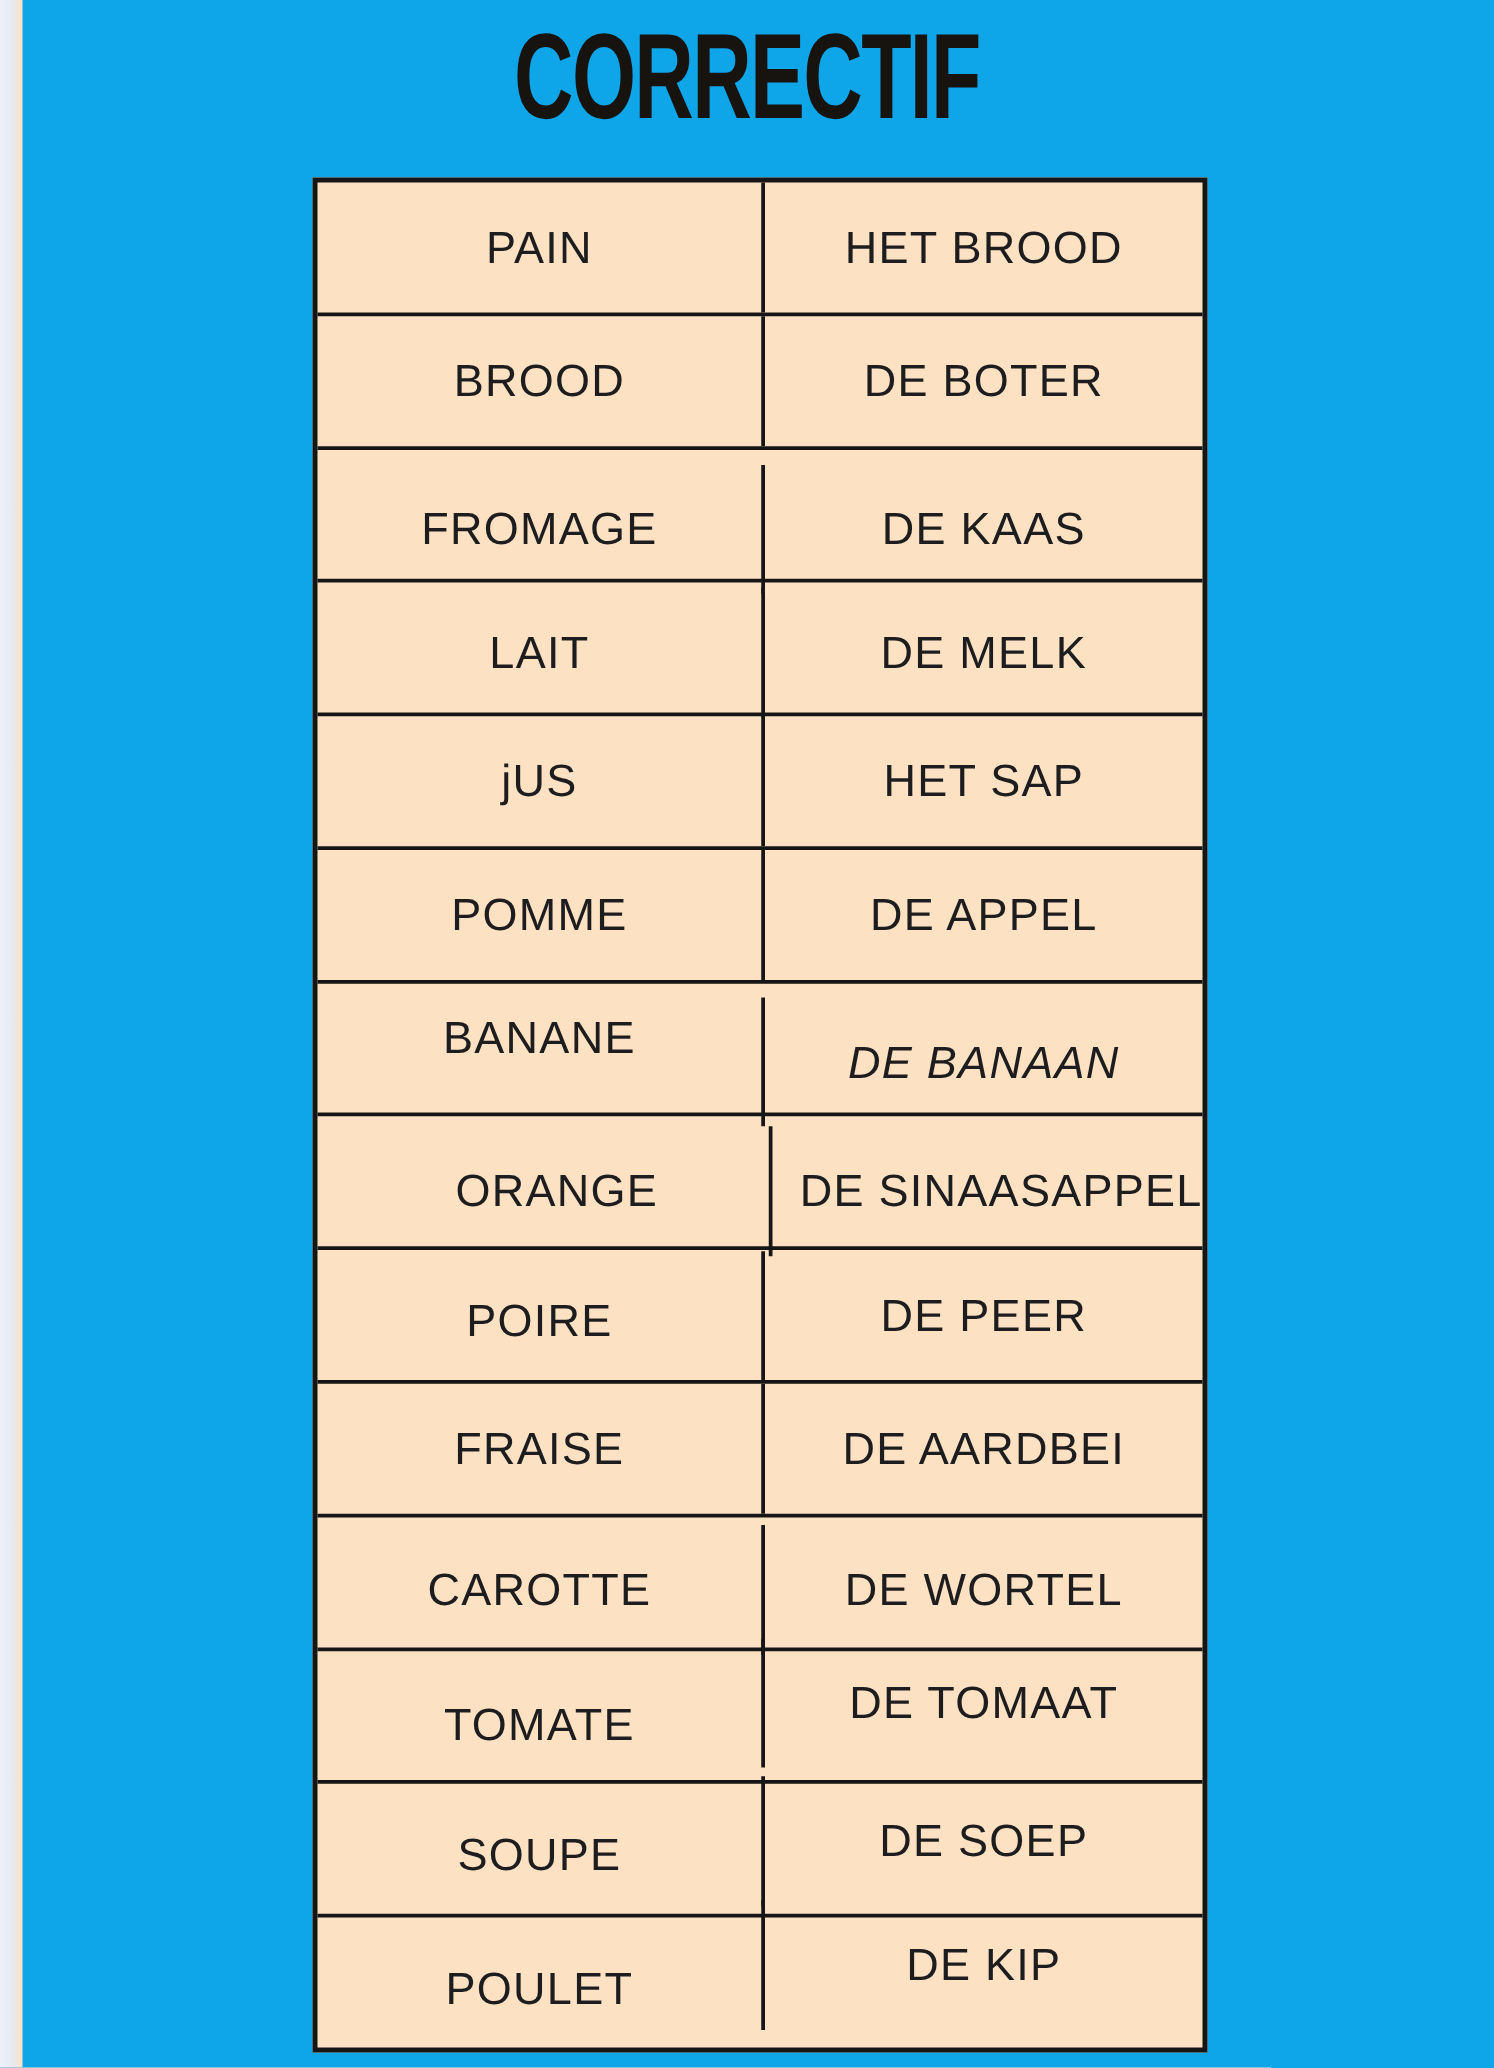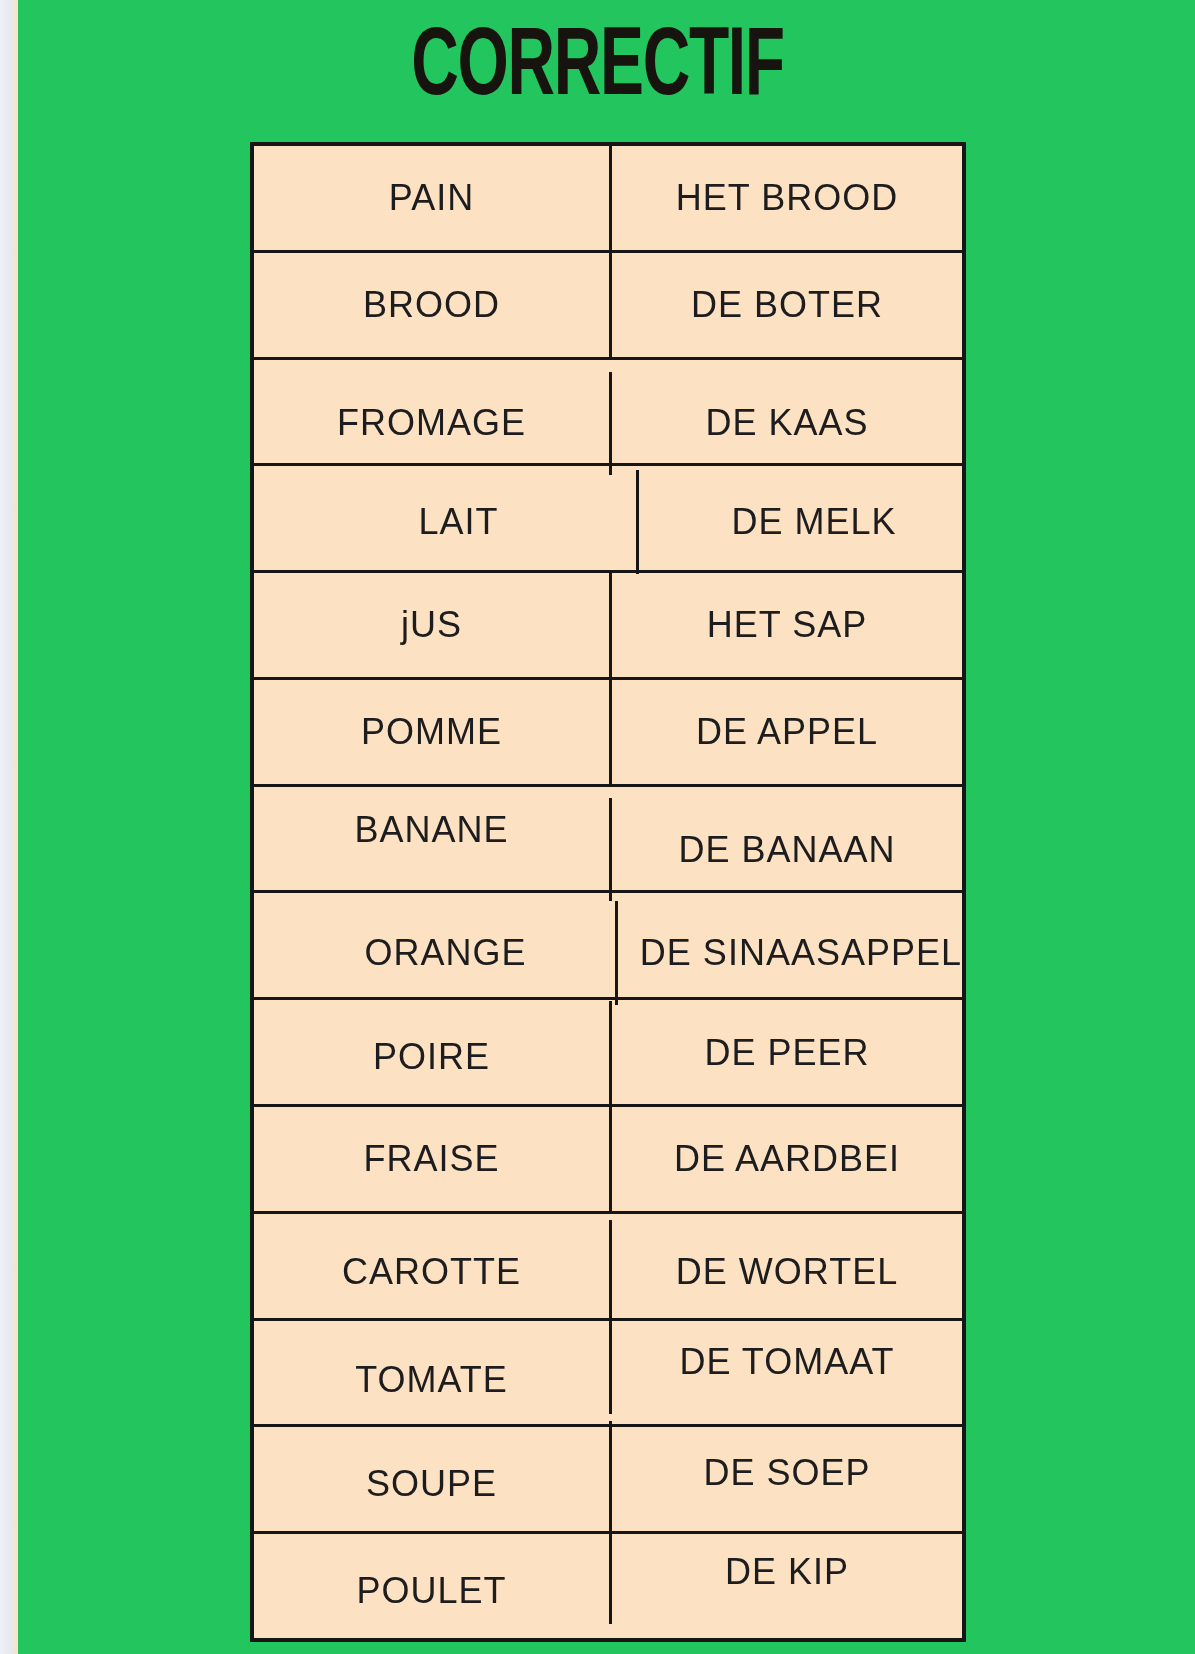--- a/index.html
+++ b/index.html
@@ -7,21 +7,21 @@
     width: 1195px;
     height: 1654px;
     background: #fce2c2;
     font-family: "Liberation Sans", sans-serif;
     overflow: hidden;
   }
   .page {
     position: relative;
     width: 1195px;
     height: 1654px;
-    background: #22c55e;
+    background: #0ea5e9;
     overflow: hidden;
   }
   
   .edge-strip {
     position: absolute;
     left: 0; top: 0;
     width: 18px; height: 100%;
     background: linear-gradient(to right, #eef1f6 0%, #e6eaf0 55%, #fce2c2 100%);
   }
   .title {
@@ -63,23 +63,23 @@
     font-size: 36px;
     letter-spacing: 1px;
     color: #1d1d1f;
     white-space: nowrap;
   }
   .cell.fr { width: 355px; }
   .cell.nl { flex: 1; border-left: 3px solid #161616; }
 
   
   .row:nth-child(3)  .fr, .row:nth-child(3)  .nl { transform: translateY(12px); }
-  .row:nth-child(4)  .fr, .row:nth-child(4)  .nl { transform: translateY(4px); padding-left: 27px; }
+  .row:nth-child(4)  .fr, .row:nth-child(4)  .nl { transform: translateY(4px); }
   .row:nth-child(7)  .fr { transform: translateY(-9px); }
-  .row:nth-child(7)  .nl { transform: translateY(11px); }
+  .row:nth-child(7)  .nl { transform: translateY(11px); font-style: italic; }
   .row:nth-child(8)  .fr, .row:nth-child(8)  .nl { transform: translateY(8px); padding-left: 22px; }
   .row:nth-child(9)  .fr { transform: translateY(5px); }
   .row:nth-child(9)  .nl { transform: translateY(1px); }
   .row:nth-child(11) .fr, .row:nth-child(11) .nl { transform: translateY(6px); }
   .row:nth-child(12) .fr { transform: translateY(8px); }
   .row:nth-child(12) .nl { transform: translateY(-10px); }
   .row:nth-child(13) .fr { transform: translateY(5px); }
   .row:nth-child(13) .nl { transform: translateY(-6px); }
   .row:nth-child(14) .fr { transform: translateY(5px); }
   .row:nth-child(14) .nl { transform: translateY(-14px); }

